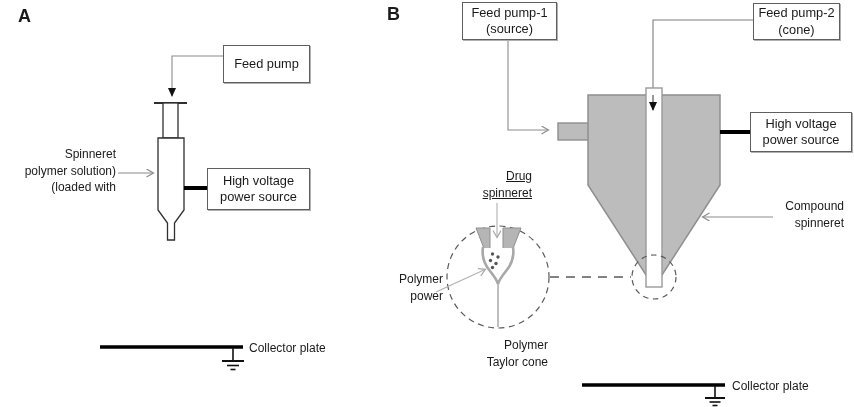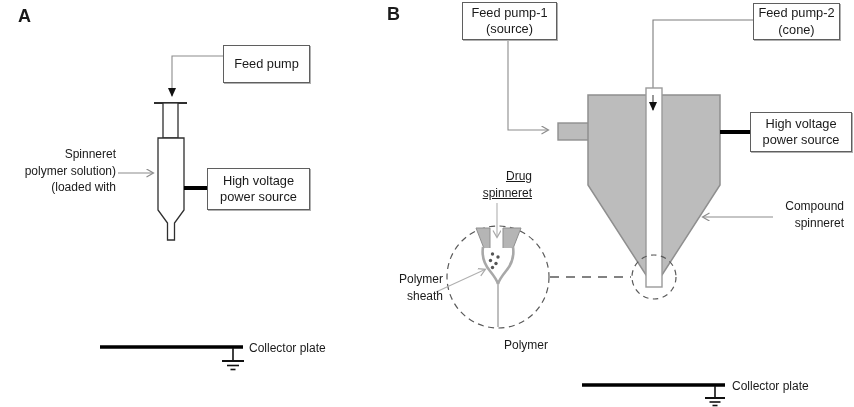--- a/index.html
+++ b/index.html
@@ -158,22 +158,23 @@
     <span>spinneret</span>
   </div>
 
   <div class="dlabel" style="left:462px;top:168px;width:70px;text-decoration:underline;">
     <span>Drug</span>
     <span>spinneret</span>
   </div>
 
   <div class="dlabel" style="left:373px;top:271px;width:70px;">
     <span>Polymer</span>
-    <span>sheath</span>
+    <span>power</span>
   </div>
 
   <div class="dlabel" style="left:448px;top:337px;width:100px;">
     <span>Polymer</span>
+    <span>Taylor cone</span>
   </div>
 
   <div class="dlabel" style="left:732px;top:378px;">Collector plate</div>
 
 </div>
 
 </body></html>

